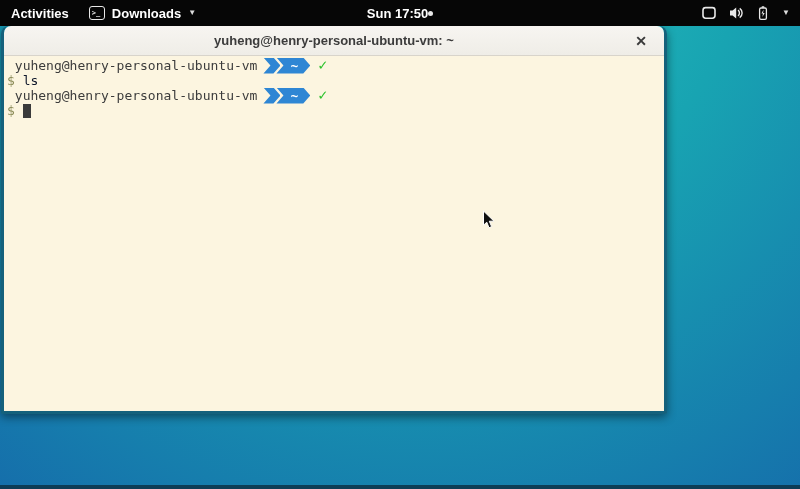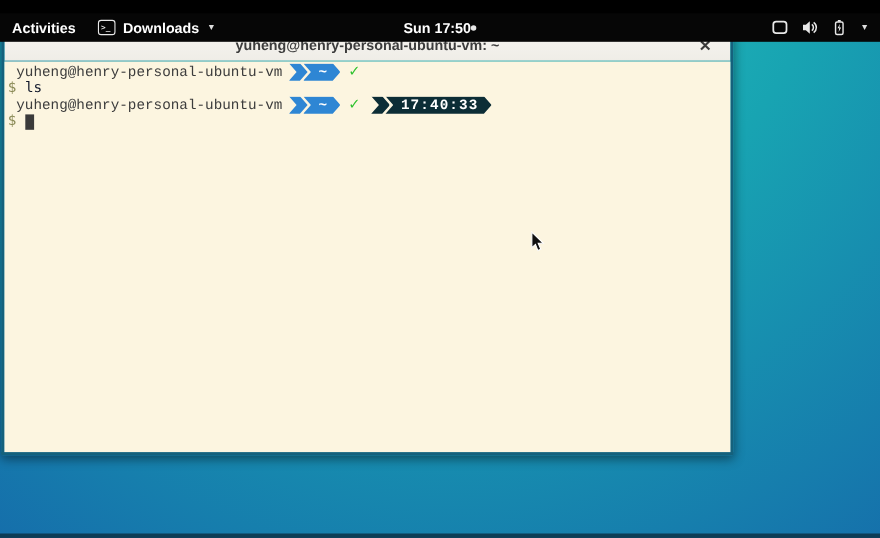--- a/index.html
+++ b/index.html
@@ -13,21 +13,21 @@
   }
   .desktop-bottom-edge {
     position:absolute; left:0; bottom:0; width:100%; height:4px;
     background:#0c3246; opacity:.85;
   }
 
   
   .topbar {
     position:absolute; left:0; top:0; width:800px; height:26px;
     background:#060606; color:#fff; display:flex; align-items:center;
-    font-size:13px; font-weight:700; z-index:30;margin-top:12px;
+    font-size:13px; font-weight:700; z-index:30;
   }
   .topbar-left { display:flex; align-items:center; gap:18px; padding-left:9px; }
   .activities { padding:0 2px; cursor:default; }
   .appmenu { display:flex; align-items:center; gap:7px; }
   .appmenu .ticon { width:16px; height:14px; border:1.5px solid #e8e8e8; border-radius:3px;
     display:flex; align-items:center; justify-content:flex-start; padding-left:2px;
     font-family:"DejaVu Sans Mono", monospace; font-size:7px; font-weight:700; color:#e8e8e8; line-height:1; }
   .caret { font-size:8px; line-height:1; color:#ddd; }
   .clock-wrap {
     position:absolute; left:0; top:0; width:100%; height:26px;
@@ -55,21 +55,21 @@
     position:absolute; right:10px; top:0; height:30px; width:26px;
     display:flex; align-items:center; justify-content:center;
     font-size:14px; font-weight:700; color:#3a3a3a; cursor:default;
   }
   .term-body {
     flex:1; background:#fcf5e0; overflow:hidden;
     font-family:"DejaVu Sans Mono", monospace; font-size:13px; line-height:15px;
     padding:2px 0 0 3px; color:#3c3c3c;
   }
   .line { white-space:pre; height:15px; display:flex; align-items:center; }
-  .indent { padding-left:1ch;font-family:Liberation Mono, monospace; }
+  .indent { padding-left:1ch; }
 
   
   .userhost { color:#3c3c3c; }
   .pl { display:inline-flex; align-items:center; height:16px; margin-left:6px; }
   .pl-arrow {
     width:17px; height:16px; display:inline-block;
     clip-path: polygon(0 0, calc(100% - 7px) 0, 100% 50%, calc(100% - 7px) 100%, 0 100%, 7px 50%);
   }
   .pl-body {
     height:16px; line-height:16px; display:inline-block;
@@ -155,24 +155,20 @@
     </div>
 
 
     <div class="line indent">
       <span class="userhost">yuheng@henry-personal-ubuntu-vm</span>
       <span class="pl">
         <span class="pl-arrow seg-blue"></span>
         <span class="pl-body seg-blue">~</span>
       </span>
       <span class="okmark">✓</span>
-      <span class="pl">
-        <span class="pl-arrow seg-dark"></span>
-        <span class="pl-body seg-dark">17:40:33</span>
-      </span>
     </div>
 
     <div class="line">
       <span class="prompt-char">$</span><span class="cursor-block"></span>
     </div>
 
   </div>
 </div>
 
 <div class="mouse">

